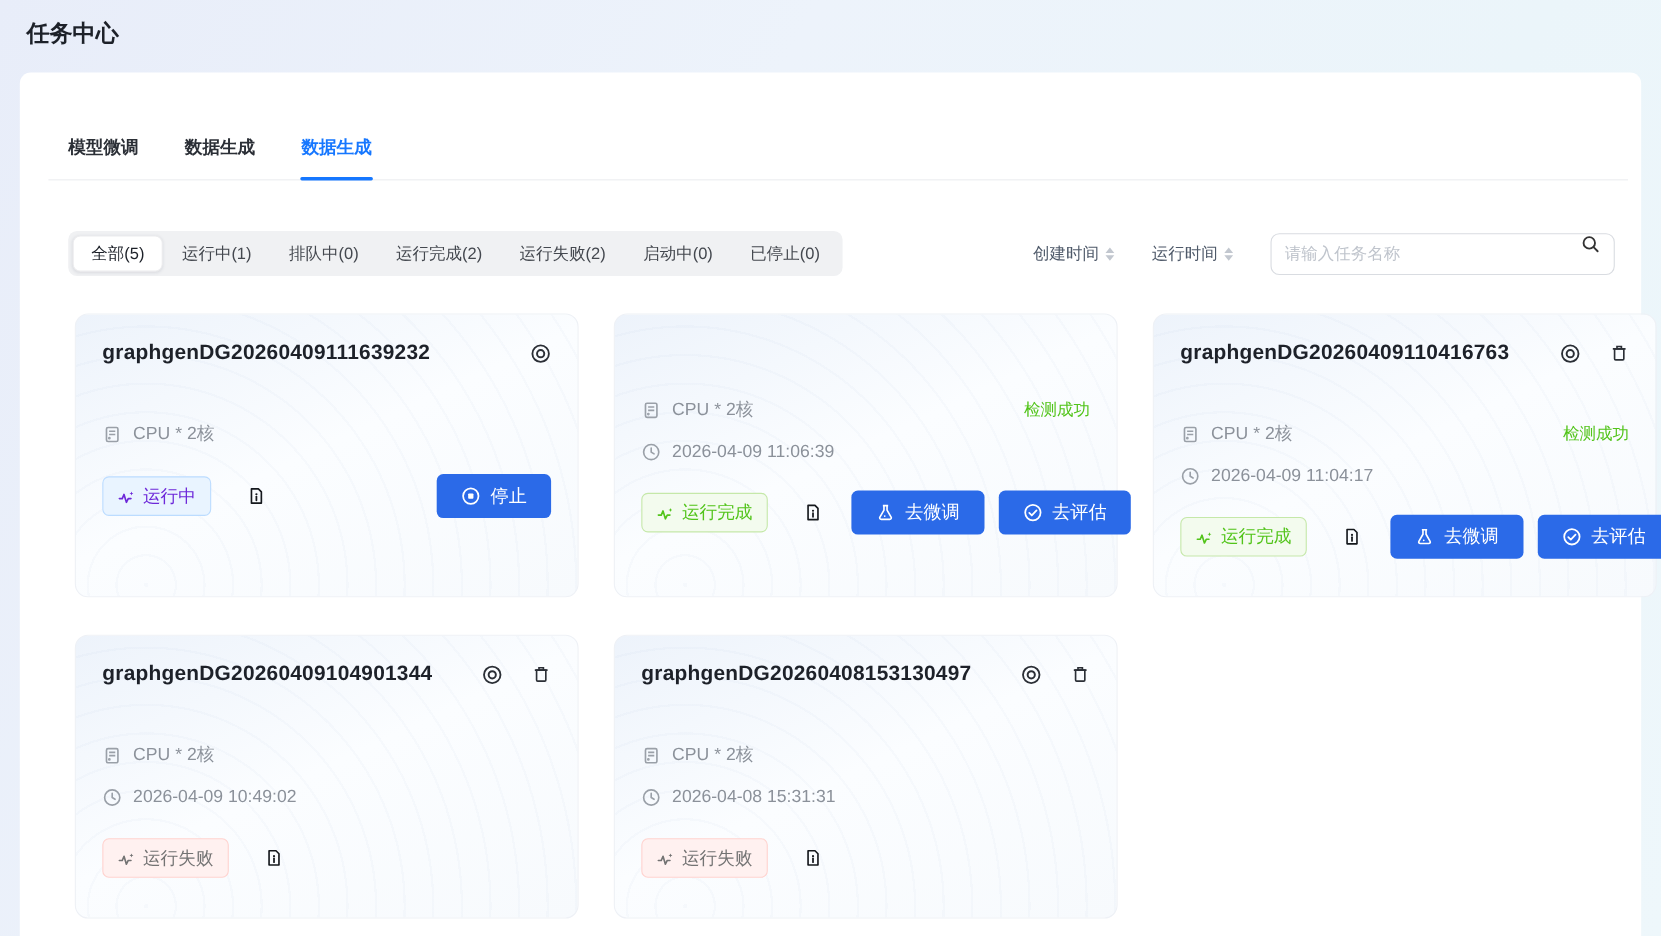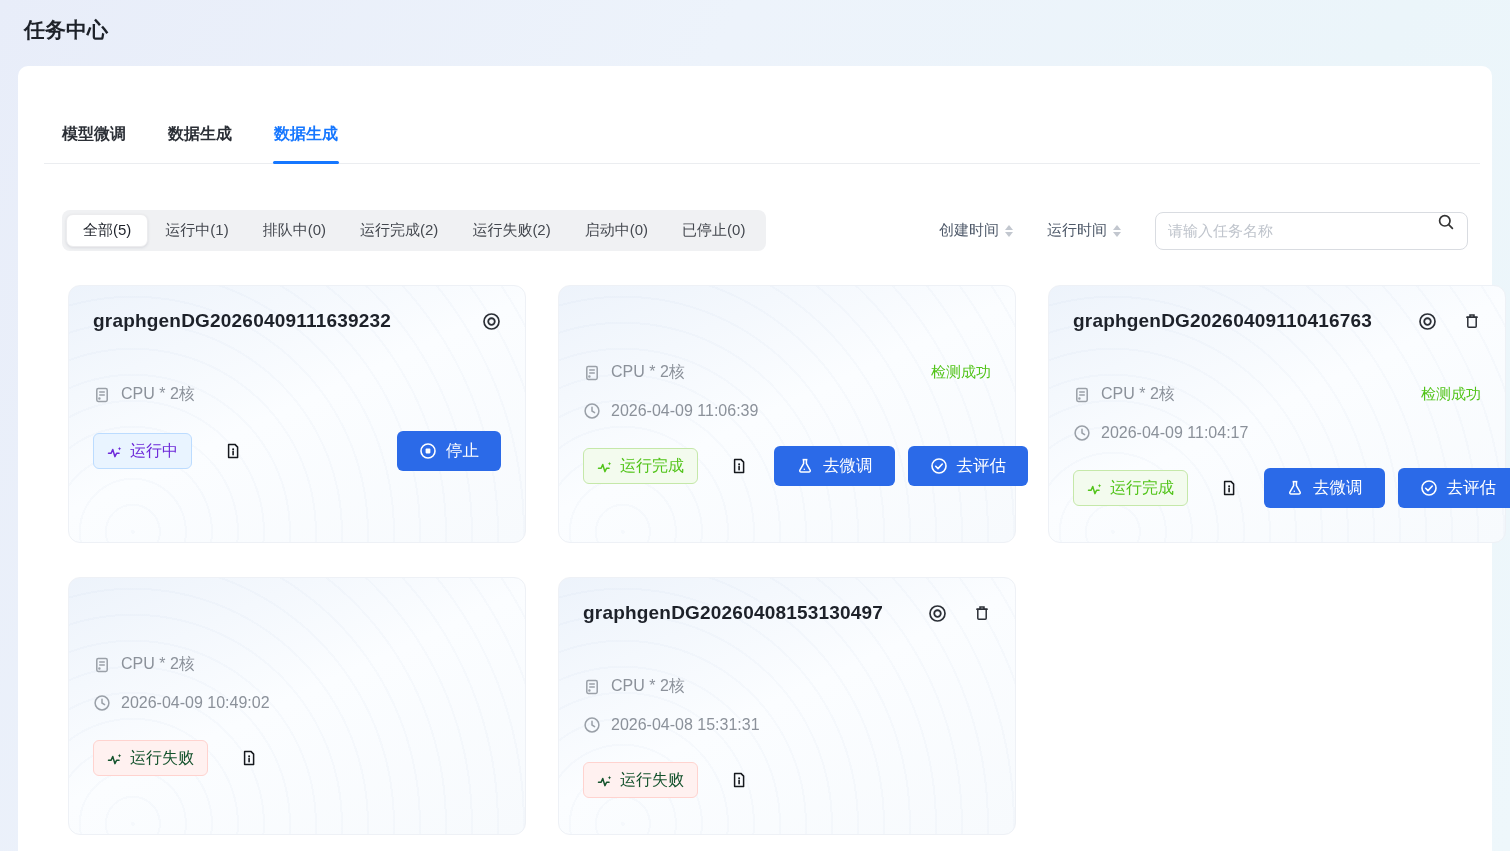--- a/index.html
+++ b/index.html
@@ -68,21 +68,21 @@
   .row-spec { margin-top:52px; }
   .row-time { margin-top:19px; }
   .card-row svg { color:#9aa0a8; flex-shrink:0; }
   .check-label { margin-left:auto; font-size:15px; color:#52c41a; }
 
   .card-footer { display:flex; align-items:center; margin-top:26px; height:40px; }
   .status-chip { display:inline-flex; align-items:center; gap:7px; height:36px; padding:0 13px;
     border-radius:6px; font-size:16px; border:1px solid; white-space:nowrap; }
   .status-chip.running { background:#e9f4ff; border-color:#bcdcff; color:#6d28d9; }
   .status-chip.success { background:#f3fbee; border-color:#c5e8a9; color:#52c41a; }
-  .status-chip.failed  { background:#fff1f0; border-color:#ffd3cf; color:#14532d; }
+  .status-chip.failed  { background:#fff1f0; border-color:#ffd3cf; color:#737373; }
 
   .file-icon-btn { margin-left:32px; display:flex; cursor:pointer; color:#15181d; }
 
   .actions { margin-left:auto; display:flex; gap:13px; flex-shrink:0; }
   .actions.overflow { margin-right:-37px; }
   .btn { display:inline-flex; align-items:center; justify-content:center; gap:9px; height:40px; padding:0 22px;
     background:#2b6ae8; color:#ffffff; font-size:16.5px; border:none; border-radius:6px; cursor:pointer;
     font-family:"Liberation Sans","DejaVu Sans",sans-serif; white-space:nowrap; flex-shrink:0; }
   .btn svg { flex-shrink:0; }
 </style>
@@ -322,20 +322,35 @@
             <svg width="18" height="18" viewBox="0 0 18 18">
                 <use href="#i-check-circle"></use>
               </svg>
             <span>去评估</span>
           </button>
         </div>
       </div>
     </div>
 
     <div class="card">
+      <div class="card-head">
+        <div class="card-title">graphgenDG20260409104901344</div>
+        <div class="head-icons">
+          <span class="icon-btn">
+              <svg width="19" height="19" viewBox="0 0 18 18">
+                <use href="#i-eye"></use>
+              </svg>
+            </span>
+          <span class="icon-btn">
+              <svg width="18" height="18" viewBox="0 0 18 18">
+                <use href="#i-trash"></use>
+              </svg>
+            </span>
+        </div>
+      </div>
       <div class="card-row row-spec">
         <svg width="18" height="18" viewBox="0 0 18 18">
             <use href="#i-server"></use>
           </svg>
         <span>CPU * 2核</span>
       </div>
       <div class="card-row row-time">
         <svg width="18" height="18" viewBox="0 0 18 18">
             <use href="#i-clock"></use>
           </svg>

